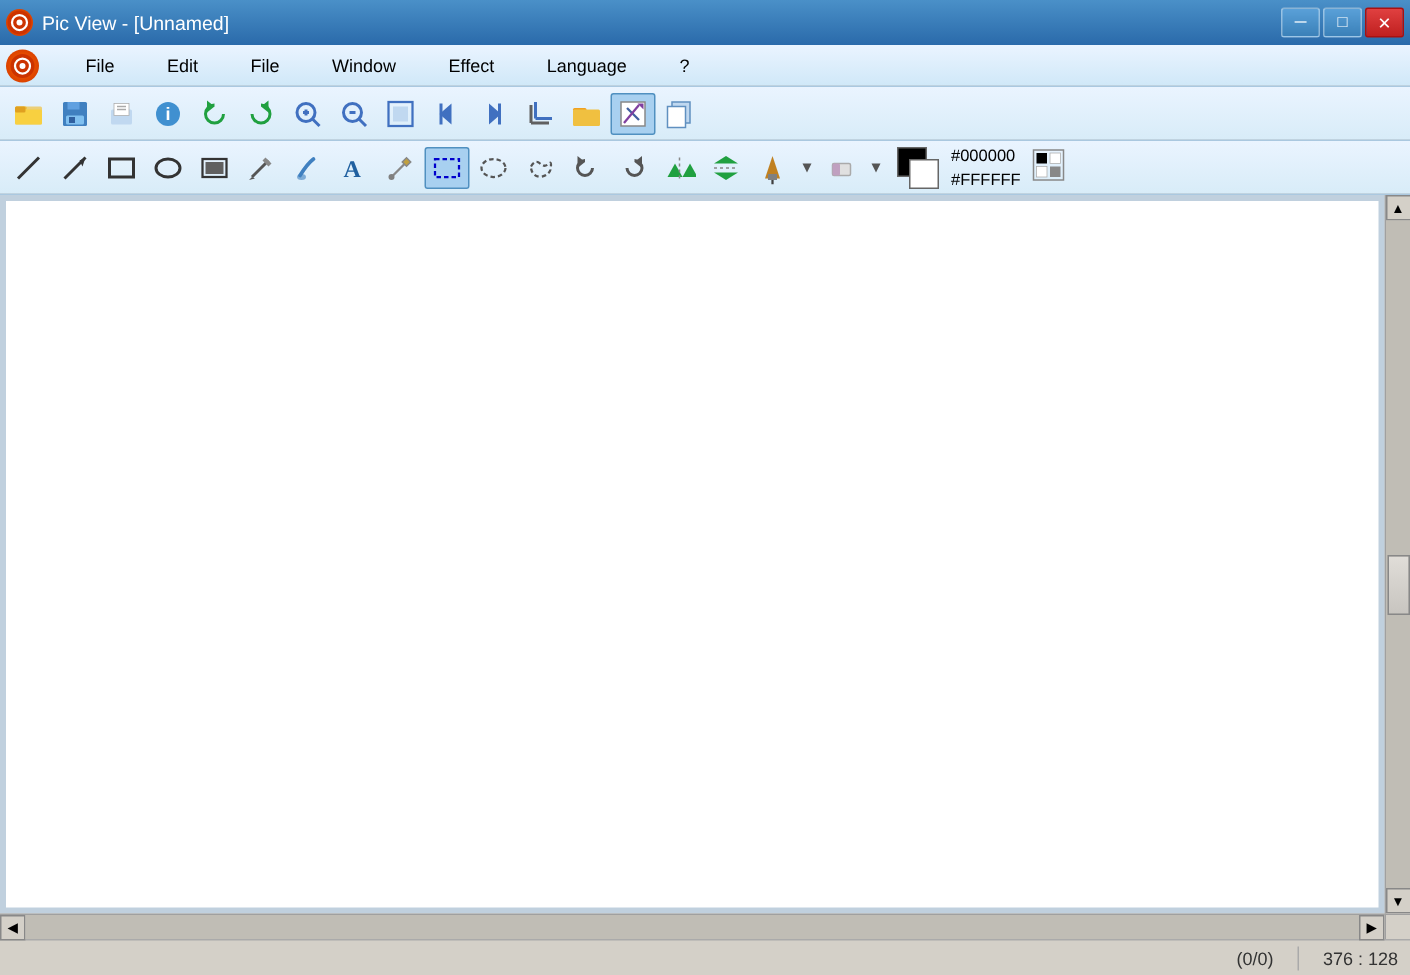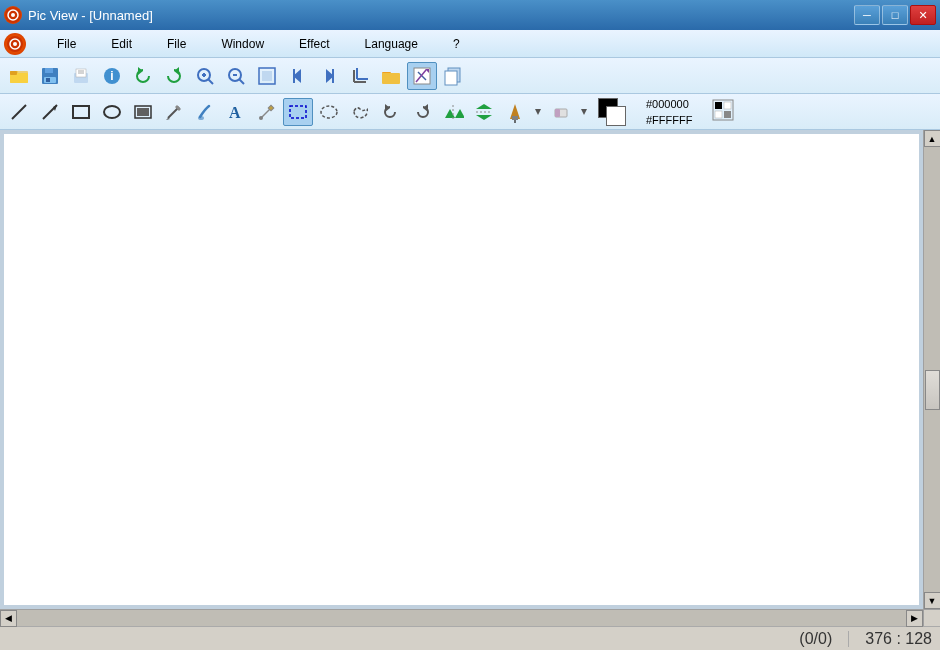--- a/index.html
+++ b/index.html
@@ -137,21 +137,21 @@
     .color-labels {
       display: flex;
       flex-direction: column;
       margin-left: 4px;
       font-size: 11px;
       line-height: 16px;
     }
     .color-section {
       display: flex;
       align-items: center;
-      gap: 16px;
+      gap: 4px;
     }
     .canvas-area {
       flex: 1;
       background: #c0d0de;
       position: relative;
       overflow: hidden;
     }
     .canvas-white {
       background: white;
       margin: 4px;
@@ -218,21 +218,21 @@
     
     .status-bar {
       height: 24px;
       background: #d4d0c8;
       border-top: 1px solid #aaa;
       display: flex;
       align-items: center;
       padding: 0 8px;
       justify-content: flex-end;
       gap: 16px;
-      font-size: 16px;
+      font-size: 12px;
       color: #333;
     }
     .status-divider {
       width: 1px;
       height: 16px;
       background: #aaa;
     }
 
     
     .scroll-corner {

